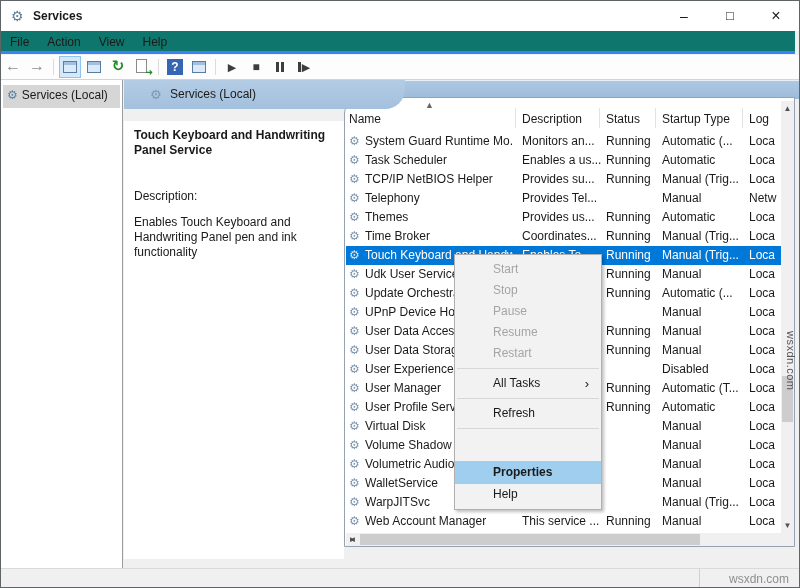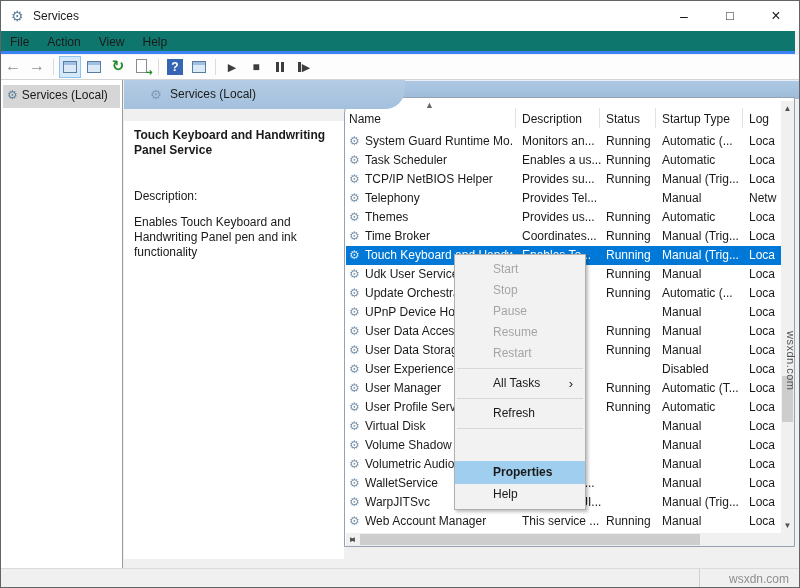--- a/index.html
+++ b/index.html
@@ -3,21 +3,21 @@
 <meta charset="utf-8">
 <style>
   * { margin:0; padding:0; box-sizing:border-box; }
   html,body { width:800px; height:588px; }
   body { font-family:"Liberation Sans","DejaVu Sans",sans-serif; font-size:12px; color:#1a1a1a; background:#fff; }
   #win { position:relative; width:800px; height:588px; border:1px solid #5f6466; background:#f0f0f0; overflow:hidden; }
 
   
   #titlebar { position:absolute; left:0; top:0; width:798px; height:30px; background:#fff; }
   #app-icon { position:absolute; left:10px; top:7px; font-size:14px; color:#5b7f99; }
-  #app-title { position:absolute; left:32px; top:8px; font-size:12px; }
+  #app-title { position:absolute; left:32px; top:8px; font-size:12px;font-weight:bold; }
   .winctl { position:absolute; top:0; width:46px; height:30px; text-align:center; line-height:30px; color:#1a1a1a; }
   #btn-min { right:92px; font-size:14px; }
   #btn-max { right:46px; font-size:13px; }
   #btn-close { right:0; font-size:16px; }
 
   
   #menubar { position:absolute; left:0; top:30px; width:794px; height:23px; background:#0f766e; border-bottom:3px solid #3b82f6; }
   .menu-item { display:inline-block; height:22px; line-height:22px; padding:0 9px; }
 
   
@@ -73,21 +73,21 @@
   
   #vscroll { position:absolute; left:436px; top:3px; width:13px; height:432px; background:#f0f0f0; }
   .sb-arrow { position:absolute; left:0; width:13px; height:15px; text-align:center; font-size:8px; color:#505050; line-height:15px; }
   #vthumb { position:absolute; left:1px; top:275px; width:11px; height:46px; background:#cdcdcd; }
   #hscroll { position:absolute; left:1px; top:435px; width:448px; height:13px; background:#f0f0f0; }
   #hthumb { position:absolute; left:14px; top:1px; width:340px; height:11px; background:#cdcdcd; }
   .sb-left { left:0; top:0; line-height:13px; }
   .sb-right { right:0; top:0; line-height:13px; }
 
   
-  #ctxmenu { position:absolute; left:453px; top:253px; width:132px; background:#f2f2f2; border:1px solid #b0b0b0; box-shadow:2px 2px 3px rgba(0,0,0,0.25); z-index:10; padding:4px 0; }
+  #ctxmenu { position:absolute; left:453px; top:253px; width:148px; background:#f2f2f2; border:1px solid #b0b0b0; box-shadow:2px 2px 3px rgba(0,0,0,0.25); z-index:10; padding:4px 0; }
   .cm-item { position:relative; height:21px; line-height:21px; padding-left:38px; color:#1a1a1a; }
   .cm-item.disabled { color:#a5a5a5; }
   .cm-item.hl { background:#9fceef; font-weight:bold; height:23px; line-height:23px;margin-top:32px; }
   .cm-sep { height:1px; background:#d7d7d7; margin:4px 2px; }
   .sub-arrow { position:absolute; right:12px; top:0; font-size:13px; }
 
   
   #tabsbar { position:absolute; left:123px; top:546px; width:676px; height:21px; background:#f0f0f0; }
   .tab { position:absolute; top:0; height:19px; line-height:18px; text-align:center; background:#fff; border:1px solid #8f8f8f; border-top:none; clip-path:polygon(0 0, 100% 0, calc(100% - 9px) 100%, 9px 100%); }
   #tab-extended { left:14px; width:78px; }

